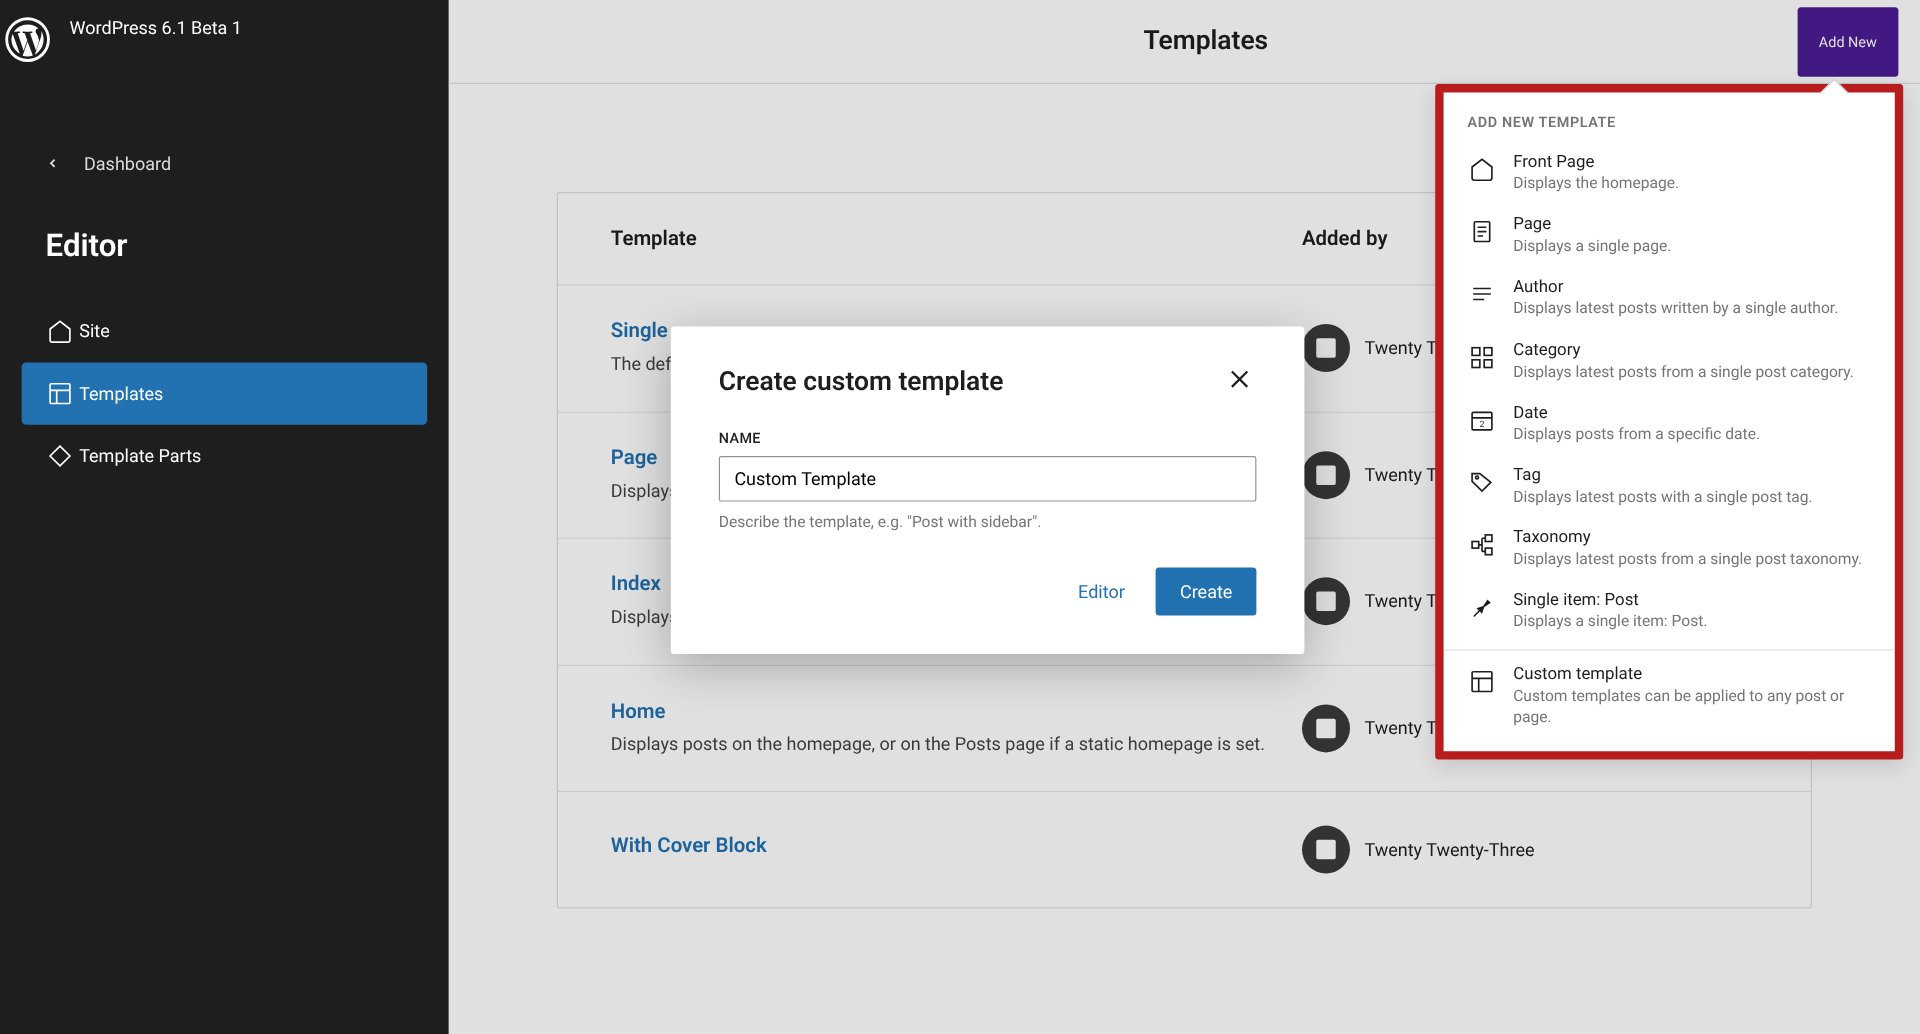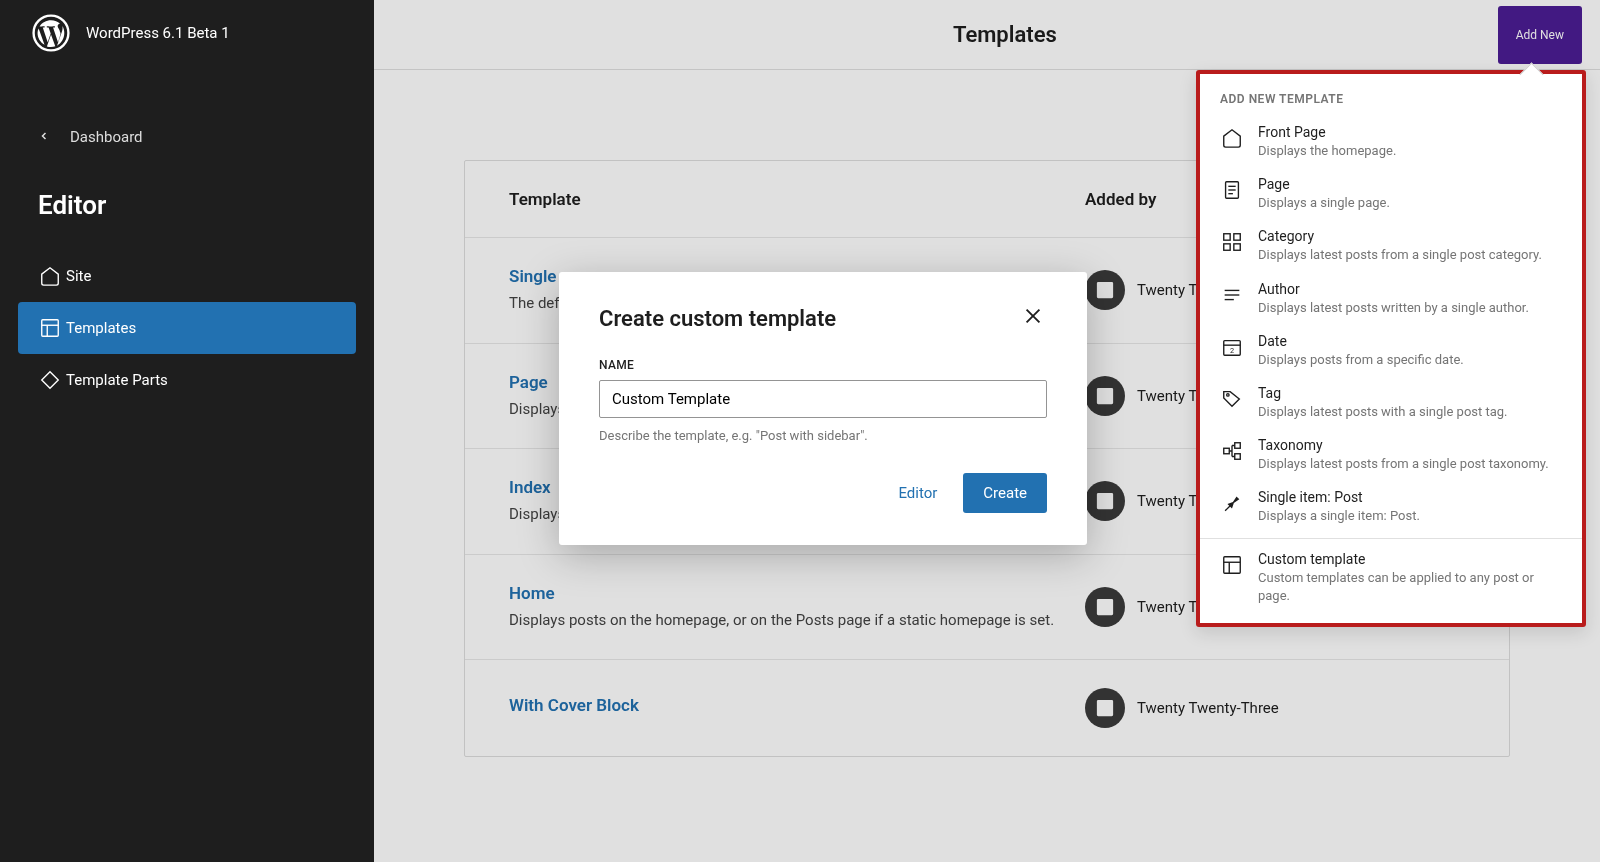--- a/index.html
+++ b/index.html
@@ -19,22 +19,22 @@
       position: absolute;
       left: 0;
       top: 0;
       width: 374px;
       height: 862px;
       background: #1e1e1e;
       color: #fff;
     }
     .sidebar-header {
       display: flex;
-      align-items: center;
-      padding: 14px 32px;
+      align-items: flex-start;
+      padding: 14px 4px;
       gap: 16px;
     }
     .wp-logo {
       width: 38px;
       height: 38px;
       border-radius: 50%;
       background: transparent;
       display: flex;
       align-items: center;
       justify-content: center;
@@ -187,21 +187,21 @@
     .addedby-text {
       color: #1e1e1e;
       font-size: 15px;
     }
     .popover {
       position: absolute;
       top: 70px;
       right: 14px;
       width: 390px;
       background: #fff;
-      border: 4px solid #b91c1c;
+      border: 7px solid #b91c1c;
       box-shadow: 0 6px 18px rgba(0,0,0,0.12);
       z-index: 10;
       border-radius: 3px;
     }
     .popover::before {
       content: '';
       position: absolute;
       top: -8px;
       right: 42px;
       width: 16px;
@@ -502,42 +502,42 @@
           </svg>
         </div>
     <div class="popover-text">
       <div class="popover-title">Page</div>
       <div class="popover-desc">Displays a single page.</div>
     </div>
       </div>
       <div class="popover-item">
     <div class="popover-icon">
           <svg width="22" height="22" viewBox="0 0 24 24" fill="none" stroke="#1e1e1e" stroke-width="1.5">
+            <line x1="4" y1="7" x2="20" y2="7"></line>
+            <line x1="4" y1="12" x2="20" y2="12"></line>
+            <line x1="4" y1="17" x2="14" y2="17"></line>
+          </svg>
+        </div>
+    <div class="popover-text">
+      <div class="popover-title">Author</div>
+      <div class="popover-desc">Displays latest posts written by a single author.</div>
+    </div>
+      </div>
+      <div class="popover-item">
+    <div class="popover-icon">
+          <svg width="22" height="22" viewBox="0 0 24 24" fill="none" stroke="#1e1e1e" stroke-width="1.5">
             <rect x="3" y="3" width="7" height="7"></rect>
             <rect x="14" y="3" width="7" height="7"></rect>
             <rect x="3" y="14" width="7" height="7"></rect>
             <rect x="14" y="14" width="7" height="7"></rect>
           </svg>
         </div>
     <div class="popover-text">
       <div class="popover-title">Category</div>
       <div class="popover-desc">Displays latest posts from a single post category.</div>
-    </div>
-      </div>
-      <div class="popover-item">
-    <div class="popover-icon">
-          <svg width="22" height="22" viewBox="0 0 24 24" fill="none" stroke="#1e1e1e" stroke-width="1.5">
-            <line x1="4" y1="7" x2="20" y2="7"></line>
-            <line x1="4" y1="12" x2="20" y2="12"></line>
-            <line x1="4" y1="17" x2="14" y2="17"></line>
-          </svg>
-        </div>
-    <div class="popover-text">
-      <div class="popover-title">Author</div>
-      <div class="popover-desc">Displays latest posts written by a single author.</div>
     </div>
       </div>
       <div class="popover-item">
     <div class="popover-icon">
           <svg width="22" height="22" viewBox="0 0 24 24" fill="none" stroke="#1e1e1e" stroke-width="1.5">
             <rect x="3" y="5" width="18" height="16" rx="1"></rect>
             <line x1="3" y1="10" x2="21" y2="10"></line>
             <text x="12" y="18" font-size="8" text-anchor="middle" fill="#1e1e1e" stroke="none">2</text>
           </svg>
         </div>

